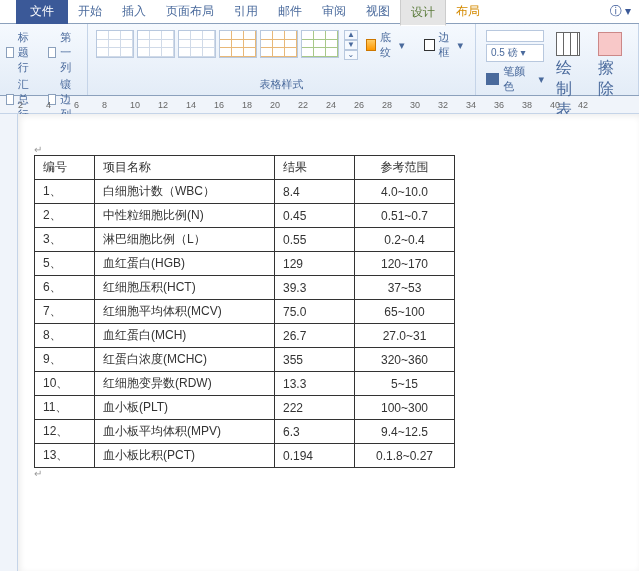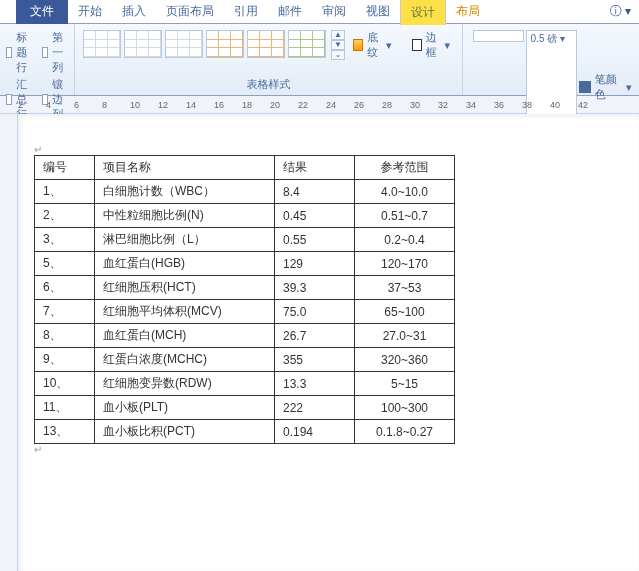--- a/index.html
+++ b/index.html
@@ -1,20 +1,20 @@
 <!DOCTYPE html>
 <html><head>
 <meta charset="utf-8">
 <style>
 *{box-sizing:border-box;margin:0;padding:0;font-family:"Microsoft YaHei","SimSun",sans-serif}
 body{background:#fff;font-size:12px;color:#333;width:639px;height:571px;overflow:hidden}
 .ribbon-tabs{display:flex;align-items:center;height:24px;background:#fff;border-bottom:1px solid #8ba0bc;padding-left:16px}
 .tab{padding:4px 10px;color:#4a6a9c;cursor:pointer;font-size:12px}
 .tab.file{background:#3b5998;color:#fff;padding:4px 14px}
-.tab.active{background:#fde047;border:1px solid #ccc;border-bottom:1px solid #fff;margin-bottom:-1px;color:#5a7a3a}
+.tab.active{background:#e5e5e5;border:1px solid #ccc;border-bottom:1px solid #fff;margin-bottom:-1px;color:#5a7a3a}
 .tab.active2{color:#d48a00}
 .help-icon{margin-left:auto;margin-right:8px;color:#3b5998}
 .ribbon-body{display:flex;height:72px;background:linear-gradient(#f5f9fe,#e3ecf7);border-bottom:1px solid #8ba0bc}
 .group{border-right:1px solid #c5d4e8;padding:2px 6px;display:flex;flex-direction:column}
 .group-label{text-align:center;font-size:11px;color:#4a6a9c;padding:1px 0;margin-top:auto}
 .opts{display:flex;flex-direction:column;gap:2px;padding-top:4px}
 .opt{display:flex;align-items:center;gap:4px;font-size:11px;color:#4a6a9c}
 .chk{width:11px;height:11px;border:1px solid #8ba0bc;background:#fff}
 .opts-row{display:flex;gap:10px}
 .styles{display:flex;gap:3px;padding:4px 2px;align-items:flex-start}
@@ -23,21 +23,21 @@
 .style-thumb .c{flex:1;border-right:1px solid #d0dae8}
 .style-thumb.o .r{border-color:#e8b878}
 .style-thumb.o .c{border-color:#e8b878}
 .style-thumb.g .r{border-color:#a8c888}
 .style-thumb.g .c{border-color:#a8c888}
 .style-nav{display:flex;flex-direction:column;margin-left:2px}
 .style-nav span{width:14px;height:10px;border:1px solid #b8c8de;font-size:8px;text-align:center;line-height:8px;color:#4a6a9c;background:#f5f9fe}
 .tools{display:flex;gap:20px;padding:4px 6px;font-size:11px;color:#4a6a9c}
 .tool{display:flex;align-items:center;gap:4px}
 .border-group{display:flex;gap:6px;padding:4px}
-.border-opts{display:flex;flex-direction:row;gap:2px;font-size:11px;color:#4a6a9c}
+.border-opts{display:flex;flex-direction:column;gap:2px;font-size:11px;color:#4a6a9c}
 .border-sel{border:1px solid #b8c8de;background:#fff;padding:1px 4px;font-size:10px;width:58px}
 .big-btn{display:flex;flex-direction:column;align-items:center;gap:2px;font-size:16px;color:#4a6a9c;padding:2px 6px}
 .big-btn .ic{width:24px;height:24px}
 .ruler-h{height:18px;background:#f0f4fa;border-bottom:1px solid #c5d4e8;display:flex;align-items:center;font-size:9px;color:#666;padding-left:18px;gap:0;overflow:hidden}
 .ruler-h span{display:inline-block;width:28px;text-align:left}
 .content{display:flex;height:457px}
 .ruler-v{width:18px;background:#f0f4fa;border-right:1px solid #c5d4e8}
 .page{flex:1;background:#fff;padding:30px 10px 10px 10px;overflow:auto;box-shadow:inset 2px 2px 6px rgba(0,0,0,.08)}
 .tbl{border-collapse:collapse;margin-left:6px}
 .tbl td{border:1px solid #333;padding:3px 8px;font-size:12px;color:#333;height:24px}
@@ -332,20 +332,26 @@
             <td class="res">13.3</td>
             <td class="ref">5~15</td>
           </tr>
           <tr>
             <td class="n">11、</td>
             <td class="name">血小板(PLT)</td>
             <td class="res">222</td>
             <td class="ref">100~300</td>
           </tr>
           <tr>
+            <td class="n">12、</td>
+            <td class="name">血小板平均体积(MPV)</td>
+            <td class="res">6.3</td>
+            <td class="ref">9.4~12.5</td>
+          </tr>
+          <tr>
             <td class="n">13、</td>
             <td class="name">血小板比积(PCT)</td>
             <td class="res">0.194</td>
             <td class="ref">0.1.8~0.27</td>
           </tr>
         </tbody>
     </table>
     <div class="para">↵</div>
   </div>
 </div>

